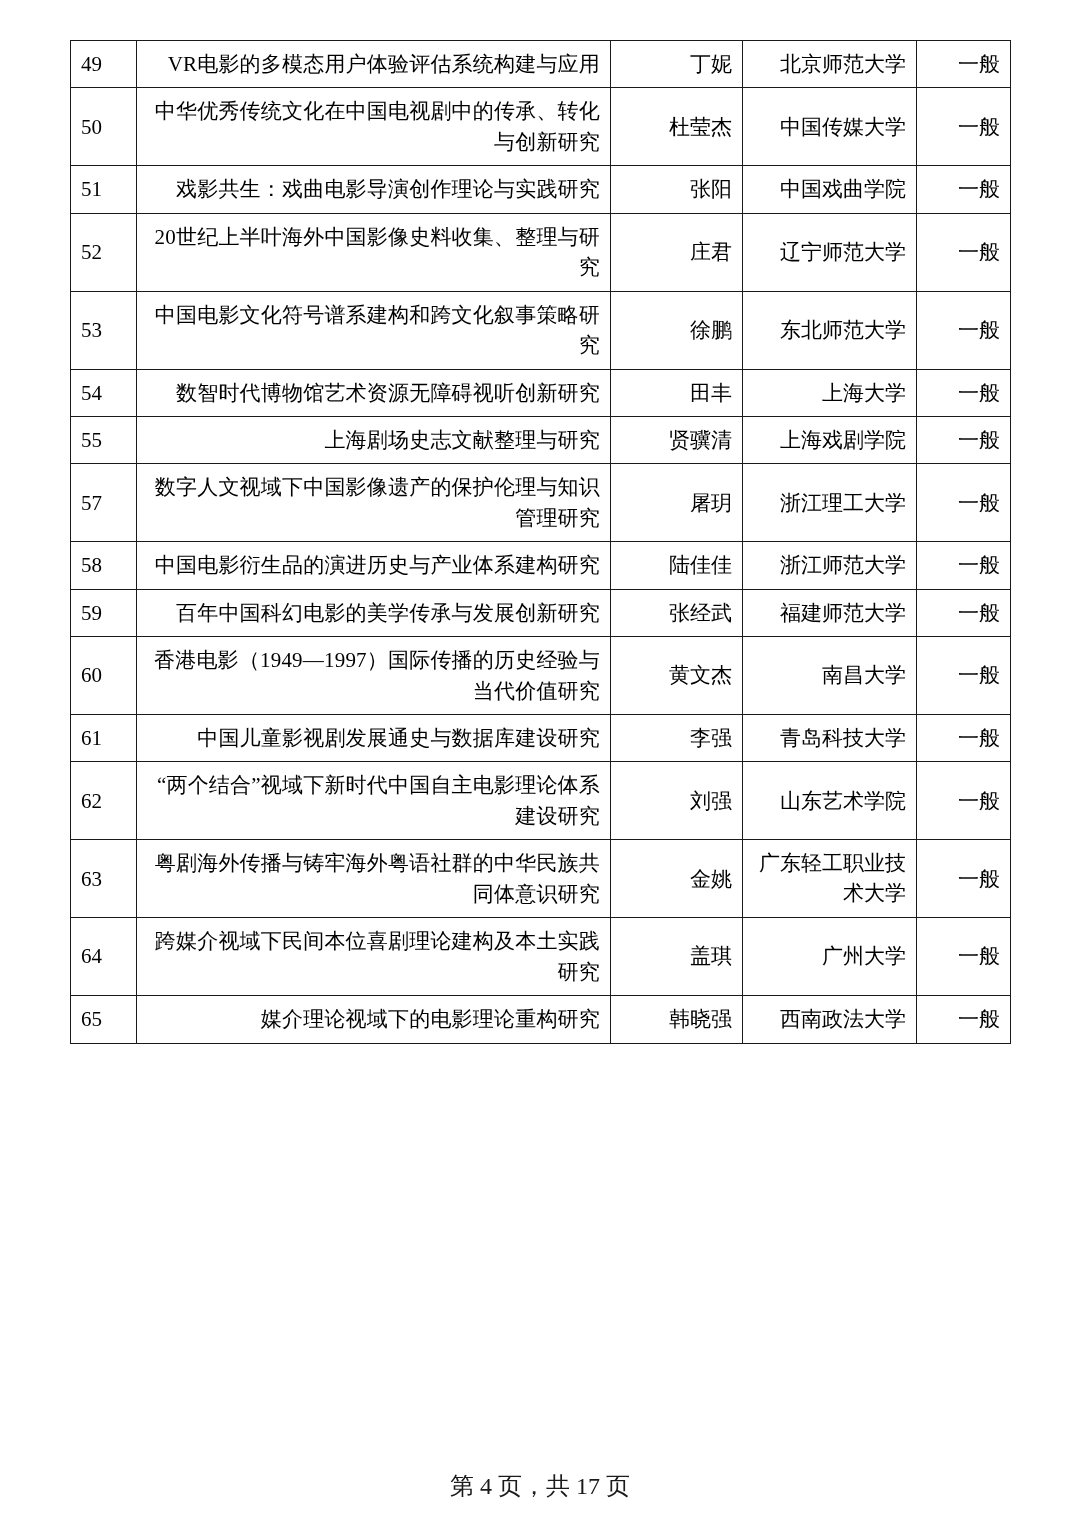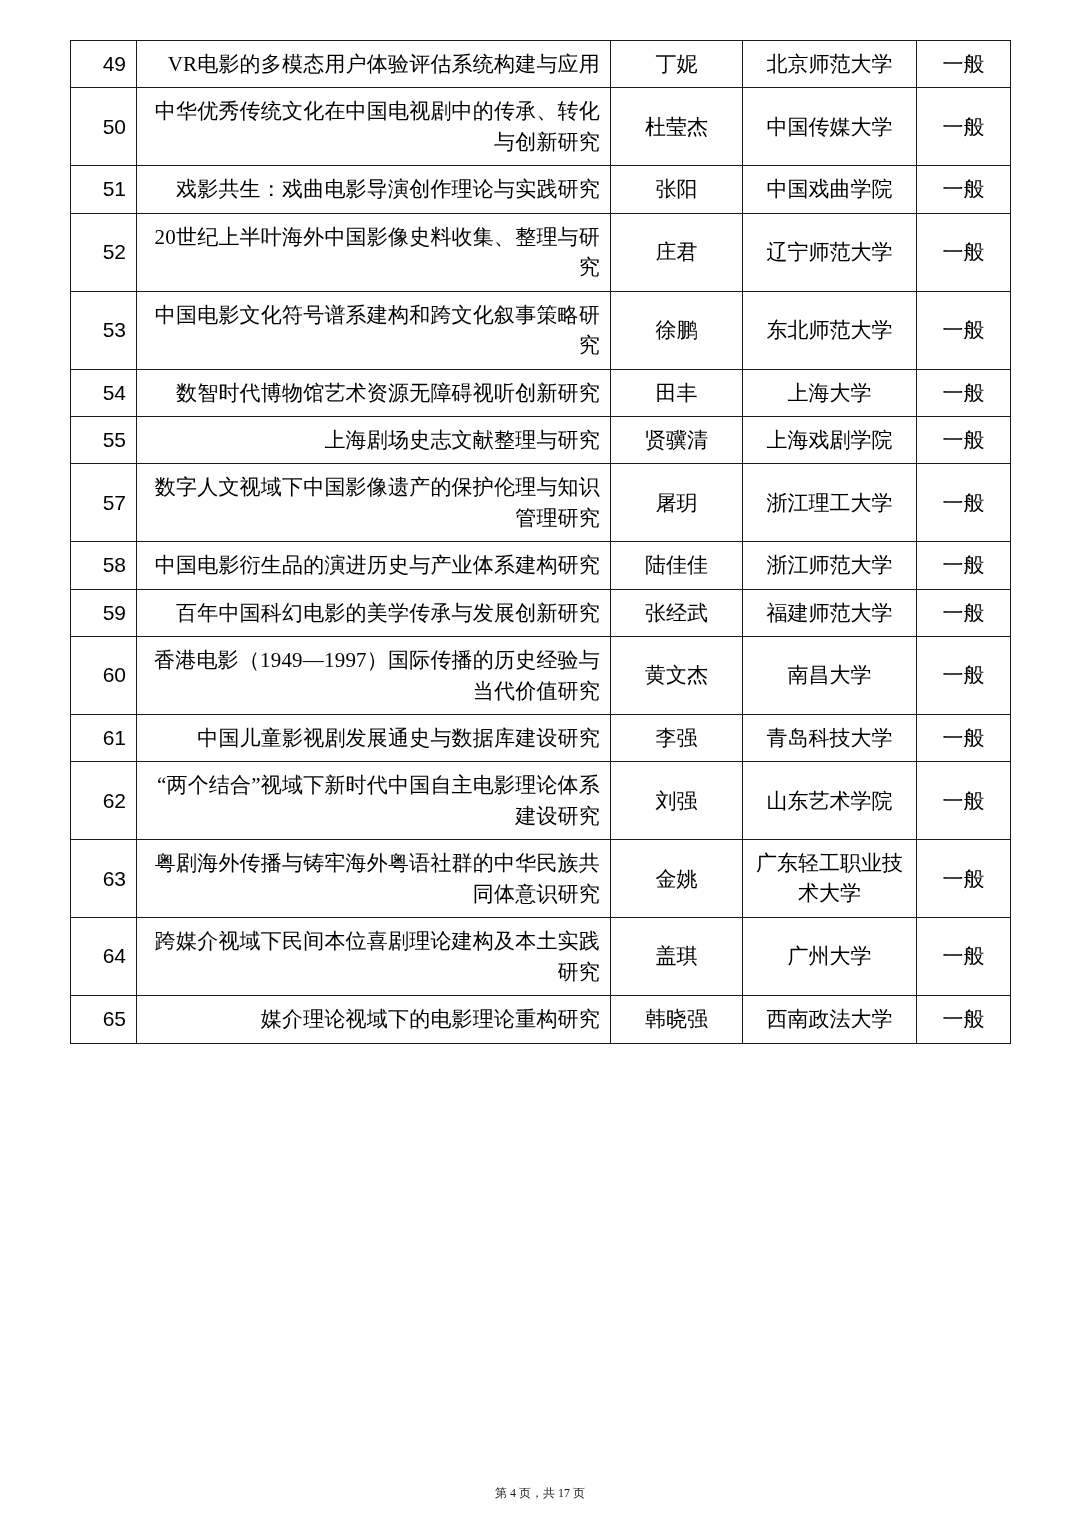--- a/index.html
+++ b/index.html
@@ -34,41 +34,41 @@
     line-height: 1.45;
     vertical-align: middle;
   }
   col.c-index { width: 66px; }
   col.c-title { width: 474px; }
   col.c-person { width: 132px; }
   col.c-org { width: 174px; }
   col.c-type { width: 94px; }
 
   td.idx {
-    text-align: right;
+    text-align: left;
     font-size: 20px;
-    font-family: Liberation Sans, sans-serif;
+    font-family: Liberation Serif, serif;
   }
   td.title {
     text-align: right;
     letter-spacing: 0.2px;
   }
   td.person, td.org, td.type {
-    text-align: center;
+    text-align: right;
     white-space: normal;
   }
   td.org.two-line { line-height: 1.4; margin-left: 12px; }
 
   .footer {
     position: absolute;
     left: 0;
     right: 0;
     bottom: 26px;
     text-align: center;
-    font-size: 12px;
+    font-size: 24px;
     font-family: "Liberation Serif", serif;
     color: #1a1a1a;
   }
 </style>
 </head>
 <body>
 
 <div class="page">
   <table class="project-table">
     <colgroup>

